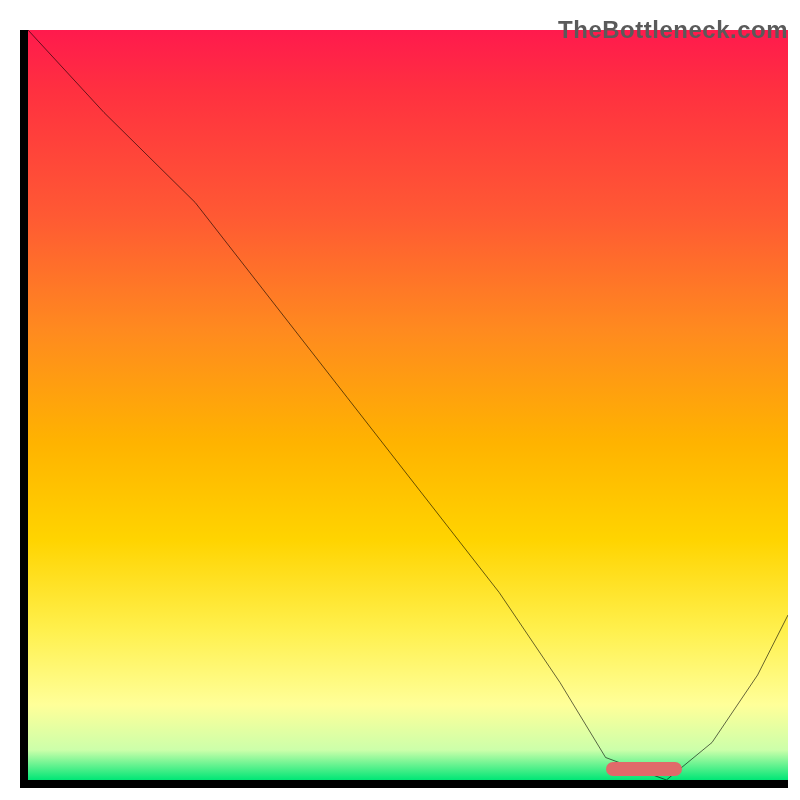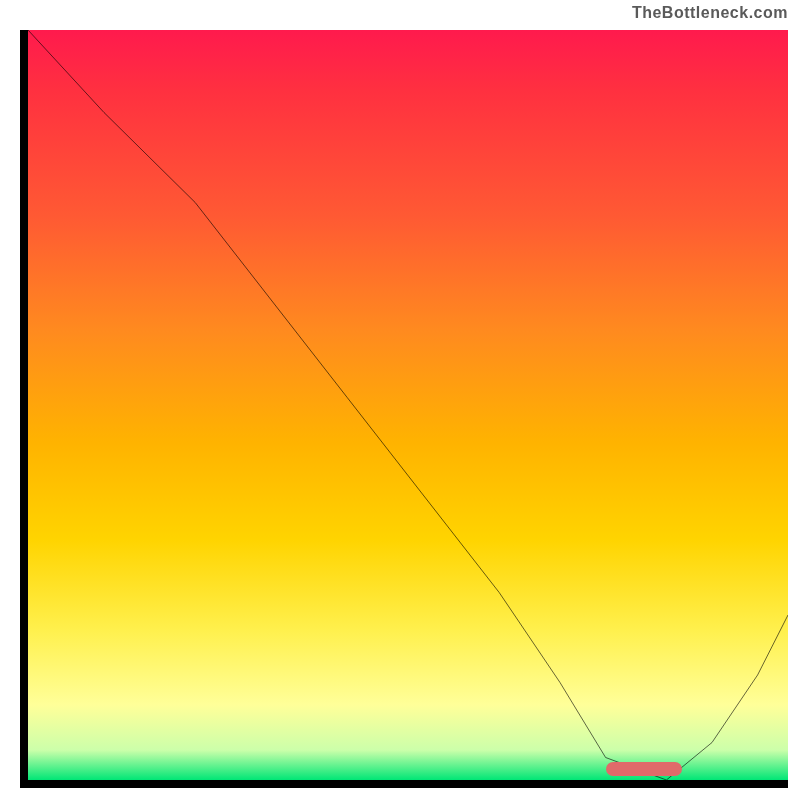--- a/index.html
+++ b/index.html
@@ -11,23 +11,23 @@
     font-family: Arial, Helvetica, sans-serif;
   }
   .frame {
     position: relative;
     width: 800px;
     height: 800px;
     box-sizing: border-box;
   }
   .watermark {
     position: absolute;
-    top: 4px;
+    top: 16px;
     right: 12px;
-    font-size: 16px;
+    font-size: 24px;
     font-weight: 600;
     color: #5a5a5a;
     letter-spacing: 0.5px;
     z-index: 10;
   }
   .plot-area {
     position: absolute;
     left: 20px;
     top: 30px;
     width: 768px;

